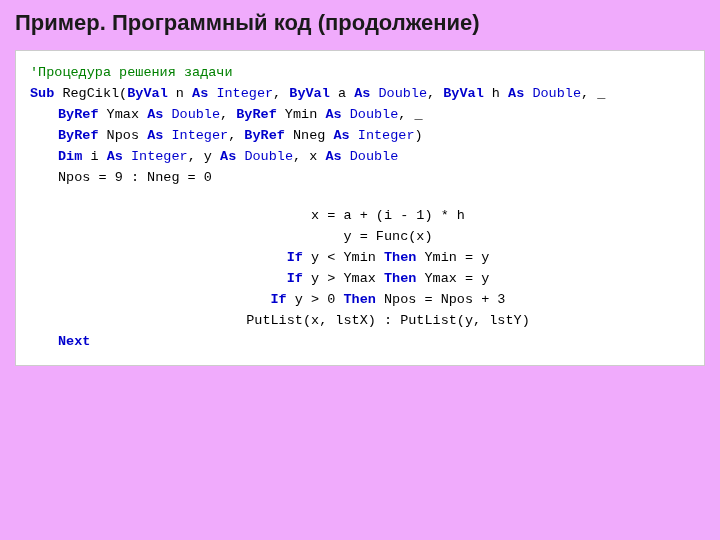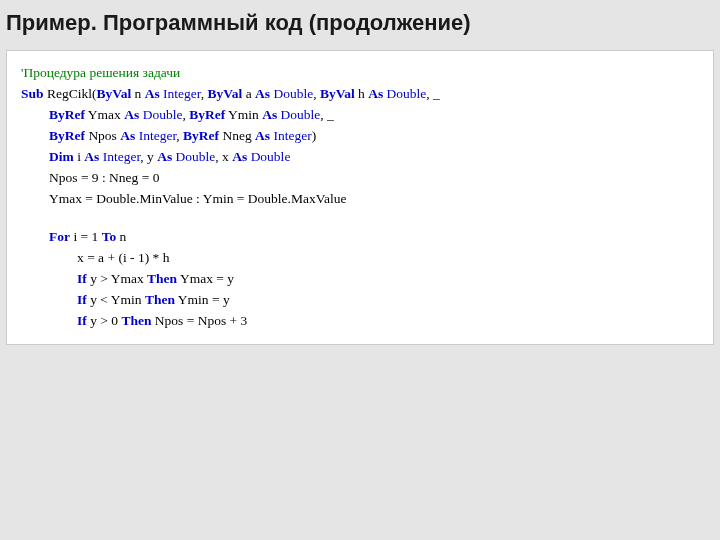--- a/index.html
+++ b/index.html
@@ -12,37 +12,37 @@
       width: 720px;
       height: 540px;
       background: #ffffff;
       font-family: Arial, sans-serif;
       overflow: hidden;
     }
 
     .page-container {
       width: 720px;
       height: 540px;
-      background: #e5e5e5;
-      padding: 10px 6px;
+      background: #f0abfc;
+      padding: 10px 15px;
     }
 
     .title {
       font-size: 22px;
       font-weight: bold;
       color: #1a1a1a;
       margin-bottom: 14px;
       font-family: Arial, sans-serif;
     }
 
     .code-block {
       background: #ffffff;
       border: 1px solid #cccccc;
       padding: 12px 14px;
-      font-family: Liberation Serif, serif;
+      font-family: Liberation Mono, monospace;
       font-size: 13.5px;
       line-height: 1.55;
       color: #000000;
     }
 
     .comment {
       color: #008000;
     }
 
     .keyword {
@@ -57,20 +57,21 @@
     .normal {
       color: #000000;
     }
 
     .indent1 {
       padding-left: 28px;
     }
 
     .indent2 {
       padding-left: 56px;
+      text-align: center;
     }
 
     .code-line {
       display: block;
       white-space: pre;
     }
 
     .empty-line {
       display: block;
       height: 1.3em;
@@ -89,32 +90,33 @@
     <span class="code-line"><span class="keyword">Sub</span><span class="normal"> RegCikl(</span><span class="keyword">ByVal</span><span class="normal"> n </span><span class="keyword">As</span><span class="normal"> </span><span class="type">Integer</span><span class="normal">, </span><span class="keyword">ByVal</span><span class="normal"> a </span><span class="keyword">As</span><span class="normal"> </span><span class="type">Double</span><span class="normal">, </span><span class="keyword">ByVal</span><span class="normal"> h </span><span class="keyword">As</span><span class="normal"> </span><span class="type">Double</span><span class="normal">, _</span></span>
 
     <span class="code-line indent1"><span class="keyword">ByRef</span><span class="normal"> Ymax </span><span class="keyword">As</span><span class="normal"> </span><span class="type">Double</span><span class="normal">, </span><span class="keyword">ByRef</span><span class="normal"> Ymin </span><span class="keyword">As</span><span class="normal"> </span><span class="type">Double</span><span class="normal">, _</span></span>
 
     <span class="code-line indent1"><span class="keyword">ByRef</span><span class="normal"> Npos </span><span class="keyword">As</span><span class="normal"> </span><span class="type">Integer</span><span class="normal">, </span><span class="keyword">ByRef</span><span class="normal"> Nneg </span><span class="keyword">As</span><span class="normal"> </span><span class="type">Integer</span><span class="normal">)</span></span>
 
     <span class="code-line indent1"><span class="keyword">Dim</span><span class="normal"> i </span><span class="keyword">As</span><span class="normal"> </span><span class="type">Integer</span><span class="normal">, y </span><span class="keyword">As</span><span class="normal"> </span><span class="type">Double</span><span class="normal">, x </span><span class="keyword">As</span><span class="normal"> </span><span class="type">Double</span></span>
 
     <span class="code-line indent1">Npos = 9 : Nneg = 0</span>
 
-    <span class="code-line indent1">Ymax = Double.MinValue : Ymin = Double.MaxValue</span>
 
     <span class="empty-line"></span>
 
-    <span class="code-line indent1"><span class="keyword">For</span><span class="normal"> i = 1 </span><span class="keyword">To</span><span class="normal"> n</span></span>
 
     <span class="code-line indent2">x = a + (i - 1) * h</span>
 
+    <span class="code-line indent2">y = Func(x)</span>
+
+    <span class="code-line indent2"><span class="keyword">If</span><span class="normal"> y &lt; Ymin </span><span class="keyword">Then</span><span class="normal"> Ymin = y</span></span>
 
     <span class="code-line indent2"><span class="keyword">If</span><span class="normal"> y &gt; Ymax </span><span class="keyword">Then</span><span class="normal"> Ymax = y</span></span>
-
-    <span class="code-line indent2"><span class="keyword">If</span><span class="normal"> y &lt; Ymin </span><span class="keyword">Then</span><span class="normal"> Ymin = y</span></span>
 
     <span class="code-line indent2"><span class="keyword">If</span><span class="normal"> y &gt; 0 </span><span class="keyword">Then</span><span class="normal"> Npos = Npos + 3</span></span>
 
 
+    <span class="code-line indent2">PutList(x, lstX) : PutList(y, lstY)</span>
 
+    <span class="code-line indent1"><span class="keyword">Next</span></span>
 
   </div>
 </div>
 
 </body></html>

